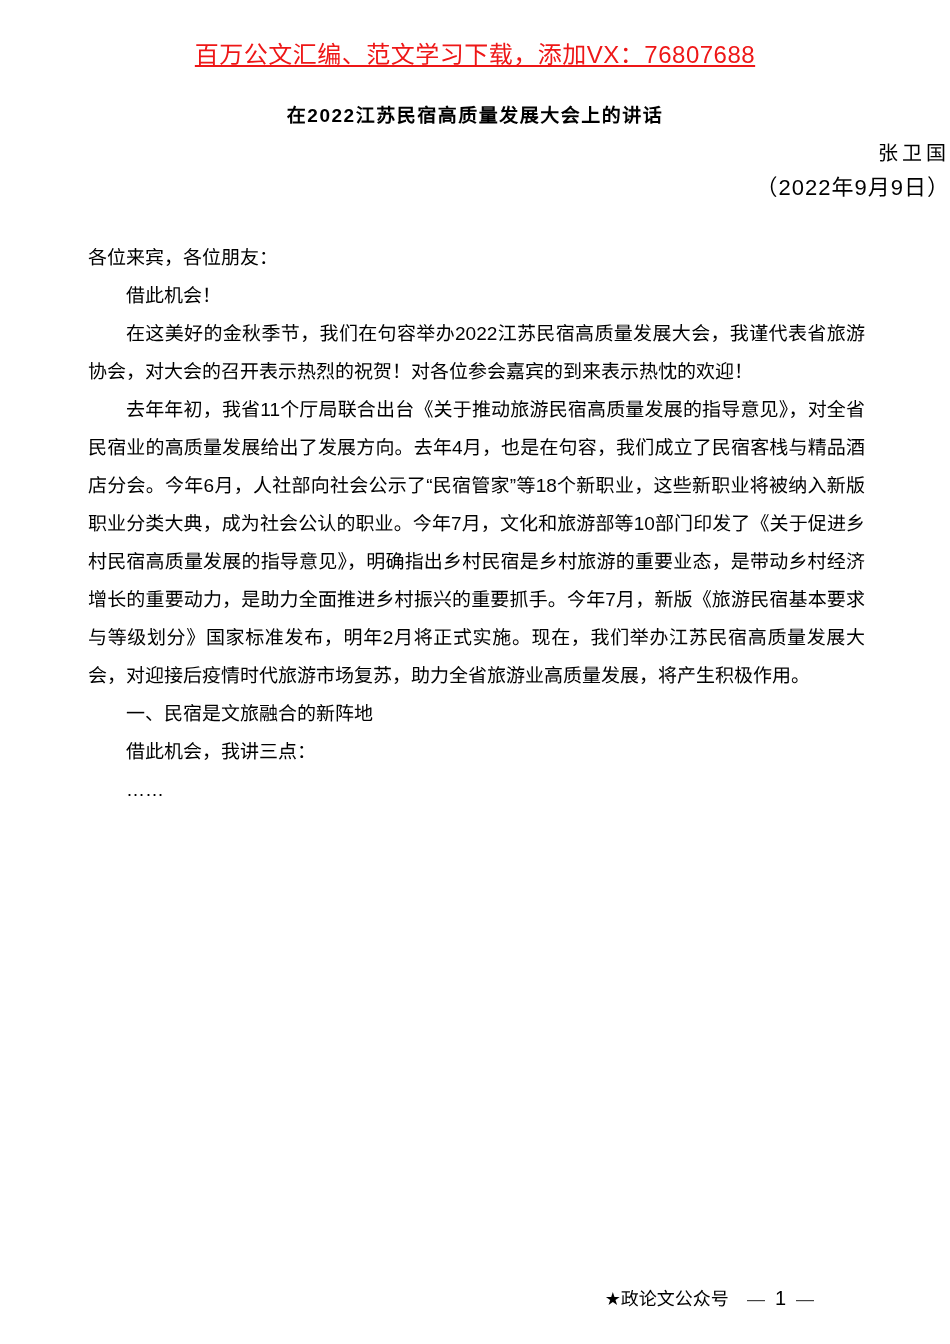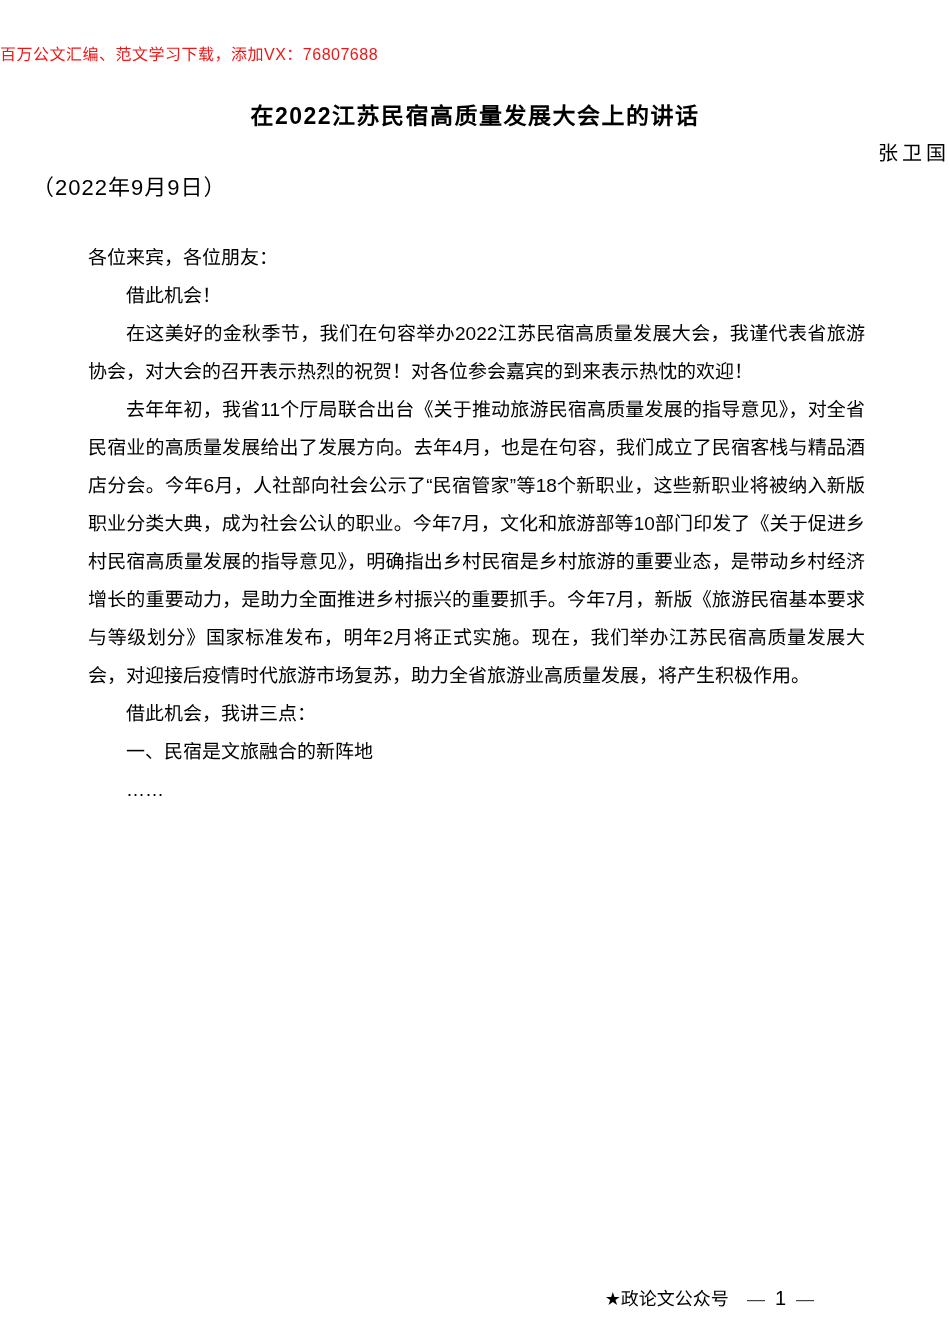--- a/index.html
+++ b/index.html
@@ -9,47 +9,48 @@
     width: 950px;
     height: 1344px;
     margin: 0 auto;
     background: #ffffff;
     color: #000000;
     font-family: "Liberation Sans", "DejaVu Sans", sans-serif;
     overflow: hidden;
     padding-top: 40px;
   }
   .notice {
-    font-size: 16px;
+    text-align: center;
+    font-size: 24px;
     line-height: 30px;
     color: #ee1717;
     letter-spacing: 0.5px;
+    text-decoration: underline;
   }
   .doc-title {
     margin-top: 30px;
     text-align: center;
-    font-size: 23px;
+    font-size: 19px;
     font-weight: bold;
     line-height: 32px;
     letter-spacing: 1.5px;
   }
   .author {
     margin-top: 8px;
     text-align: right;
     font-size: 20px;
     line-height: 26px;
     letter-spacing: 4px;
   }
   .date-line {
     margin-top: 6px;
-    text-align: left;
+    text-align: right;
     font-size: 22px;
     line-height: 32px;
     letter-spacing: 1px;
-    padding-left: 32px;
   }
   .body-text {
     margin: 35px 85px 0 88px;
     width: 777px;
     font-size: 19px;
     line-height: 38px;
     text-align: justify;
   }
   .para { text-indent: 2em; }
   .para.flush { text-indent: 0; }
@@ -77,22 +78,22 @@
 
   <div class="author">张卫国</div>
 
   <div class="date-line">（2022年9月9日）</div>
 
   <div class="body-text">
     <div class="para flush">各位来宾，各位朋友：</div>
     <div class="para">借此机会！</div>
     <div class="para">在这美好的金秋季节，我们在句容举办2022江苏民宿高质量发展大会，我谨代表省旅游协会，对大会的召开表示热烈的祝贺！对各位参会嘉宾的到来表示热忱的欢迎！</div>
     <div class="para">去年年初，我省11个厅局联合出台《关于推动旅游民宿高质量发展的指导意见》，对全省民宿业的高质量发展给出了发展方向。去年4月，也是在句容，我们成立了民宿客栈与精品酒店分会。今年6月，人社部向社会公示了“民宿管家”等18个新职业，这些新职业将被纳入新版职业分类大典，成为社会公认的职业。今年7月，文化和旅游部等10部门印发了《关于促进乡村民宿高质量发展的指导意见》，明确指出乡村民宿是乡村旅游的重要业态，是带动乡村经济增长的重要动力，是助力全面推进乡村振兴的重要抓手。今年7月，新版《旅游民宿基本要求与等级划分》国家标准发布，明年2月将正式实施。现在，我们举办江苏民宿高质量发展大会，对迎接后疫情时代旅游市场复苏，助力全省旅游业高质量发展，将产生积极作用。</div>
+    <div class="para heading">一、民宿是文旅融合的新阵地</div>
     <div class="para">借此机会，我讲三点：</div>
-    <div class="para heading">一、民宿是文旅融合的新阵地</div>
     <div class="para">……</div>
   </div>
 
   <div class="footer">
     <span>★政论文公众号</span><span class="pager"><span class="dash">—</span><span class="pg">1</span><span class="dash">—</span></span>
   </div>
 
 </div>
 
 </body></html>

